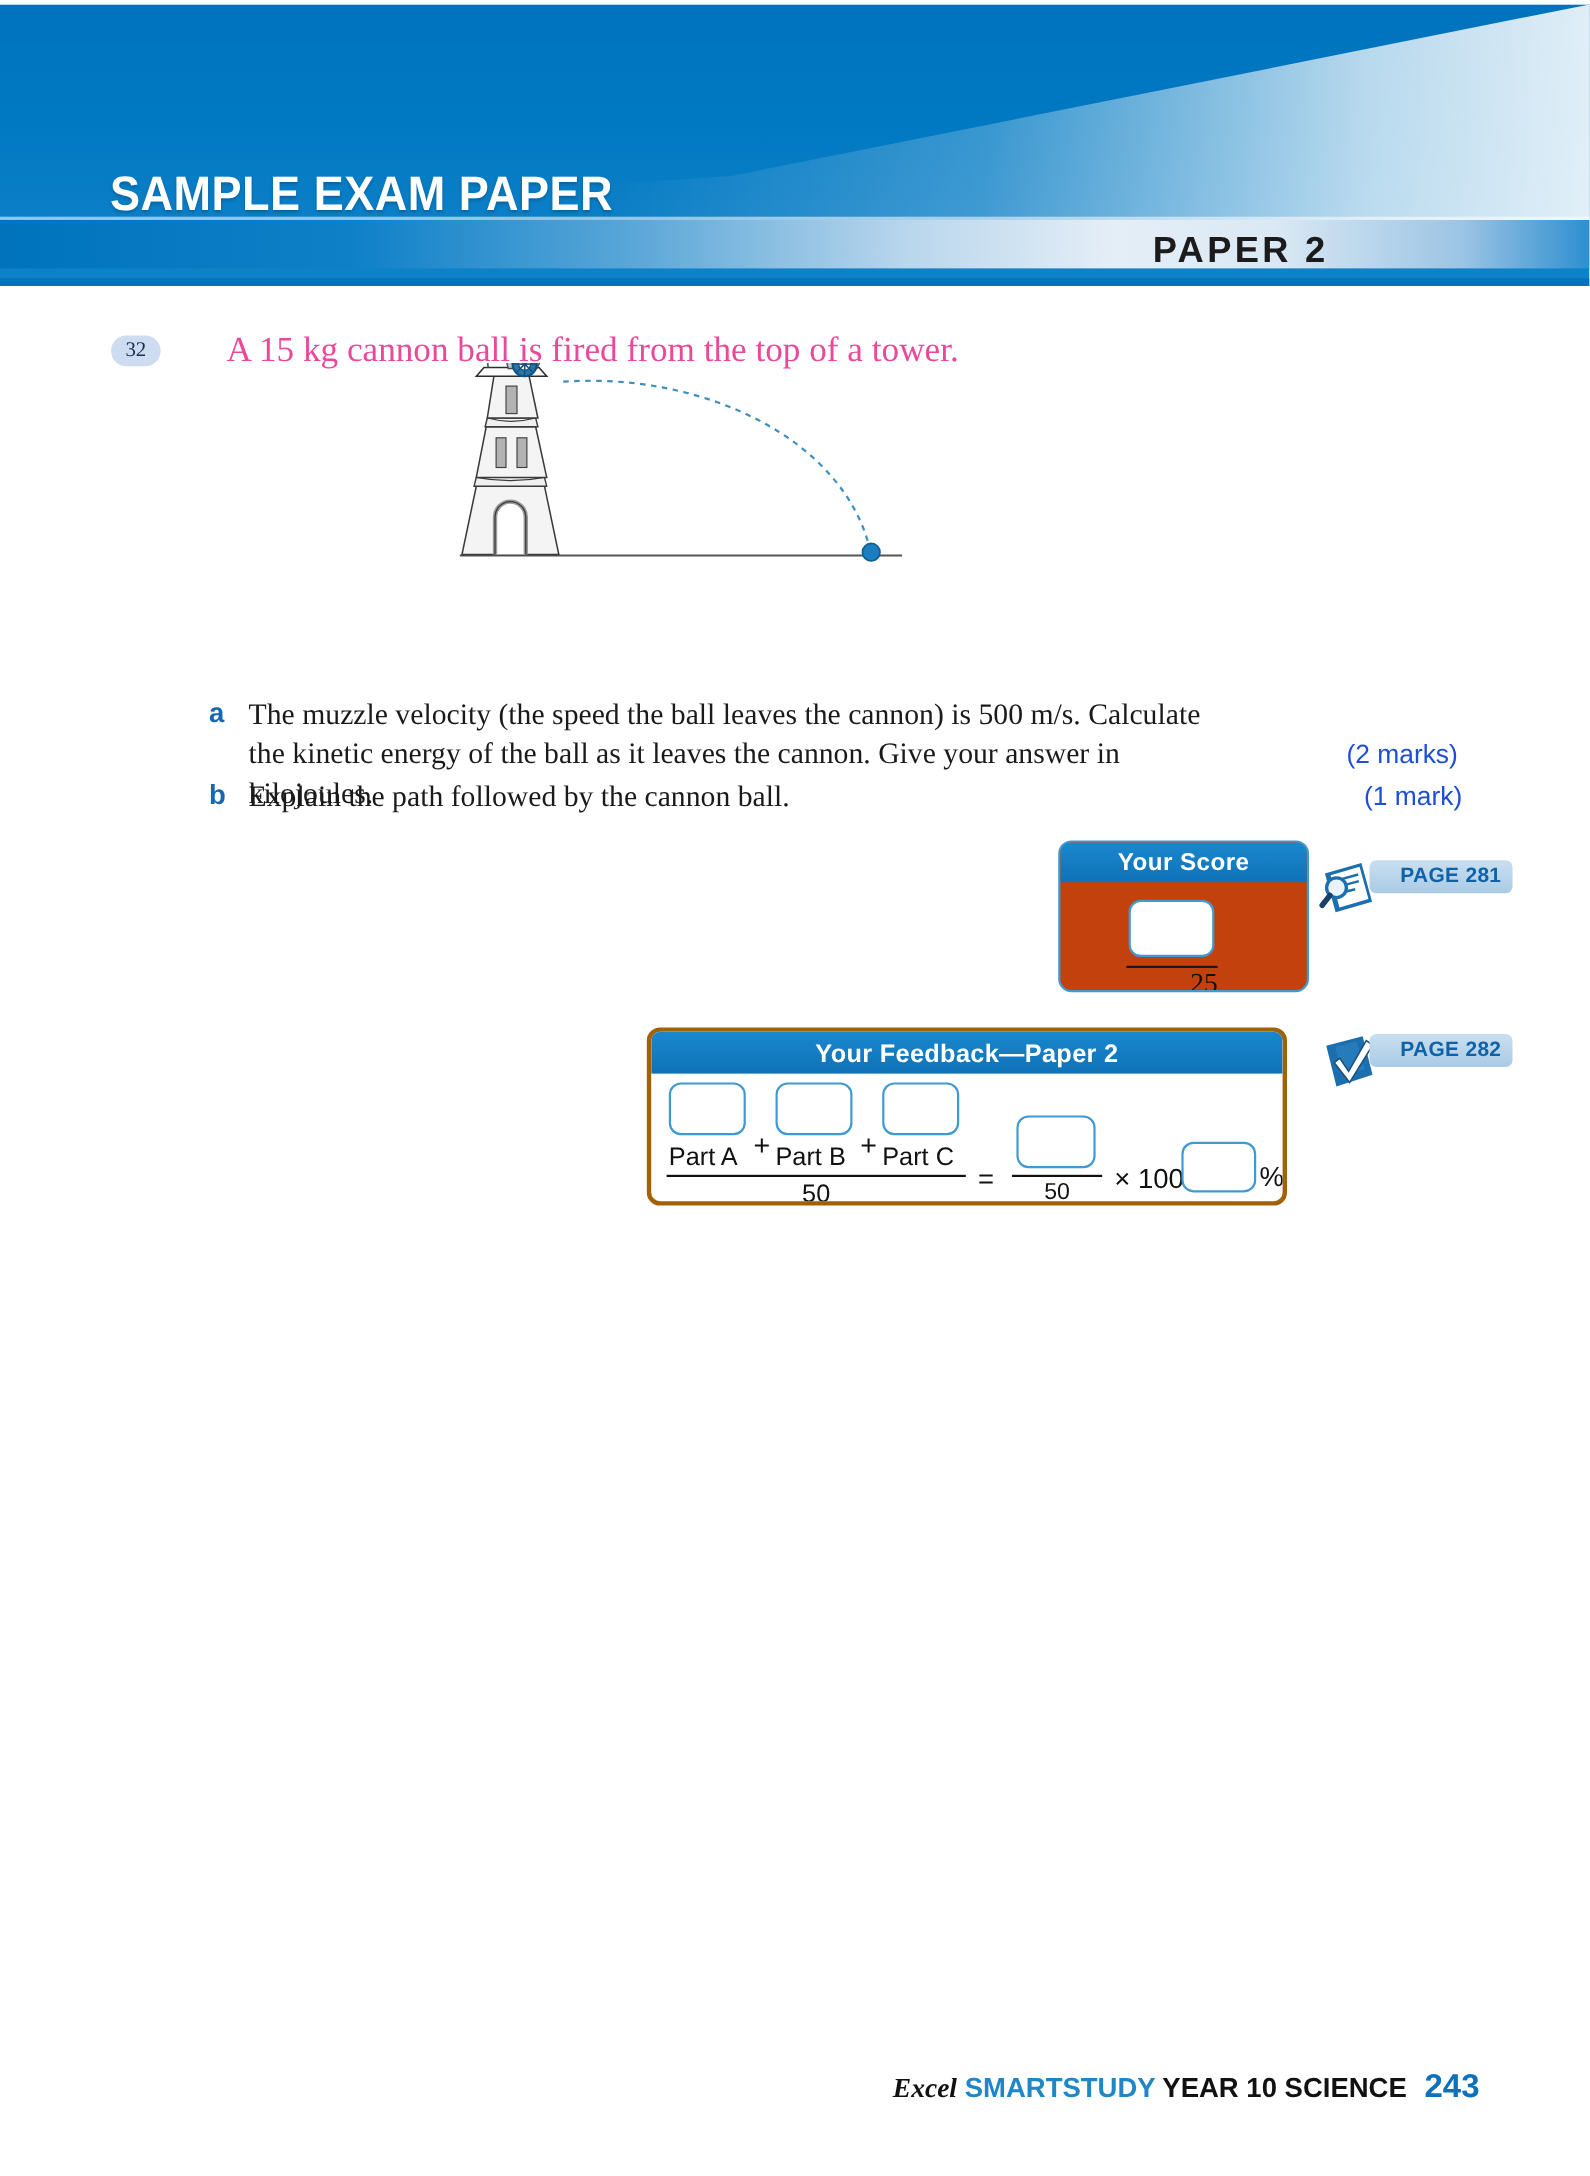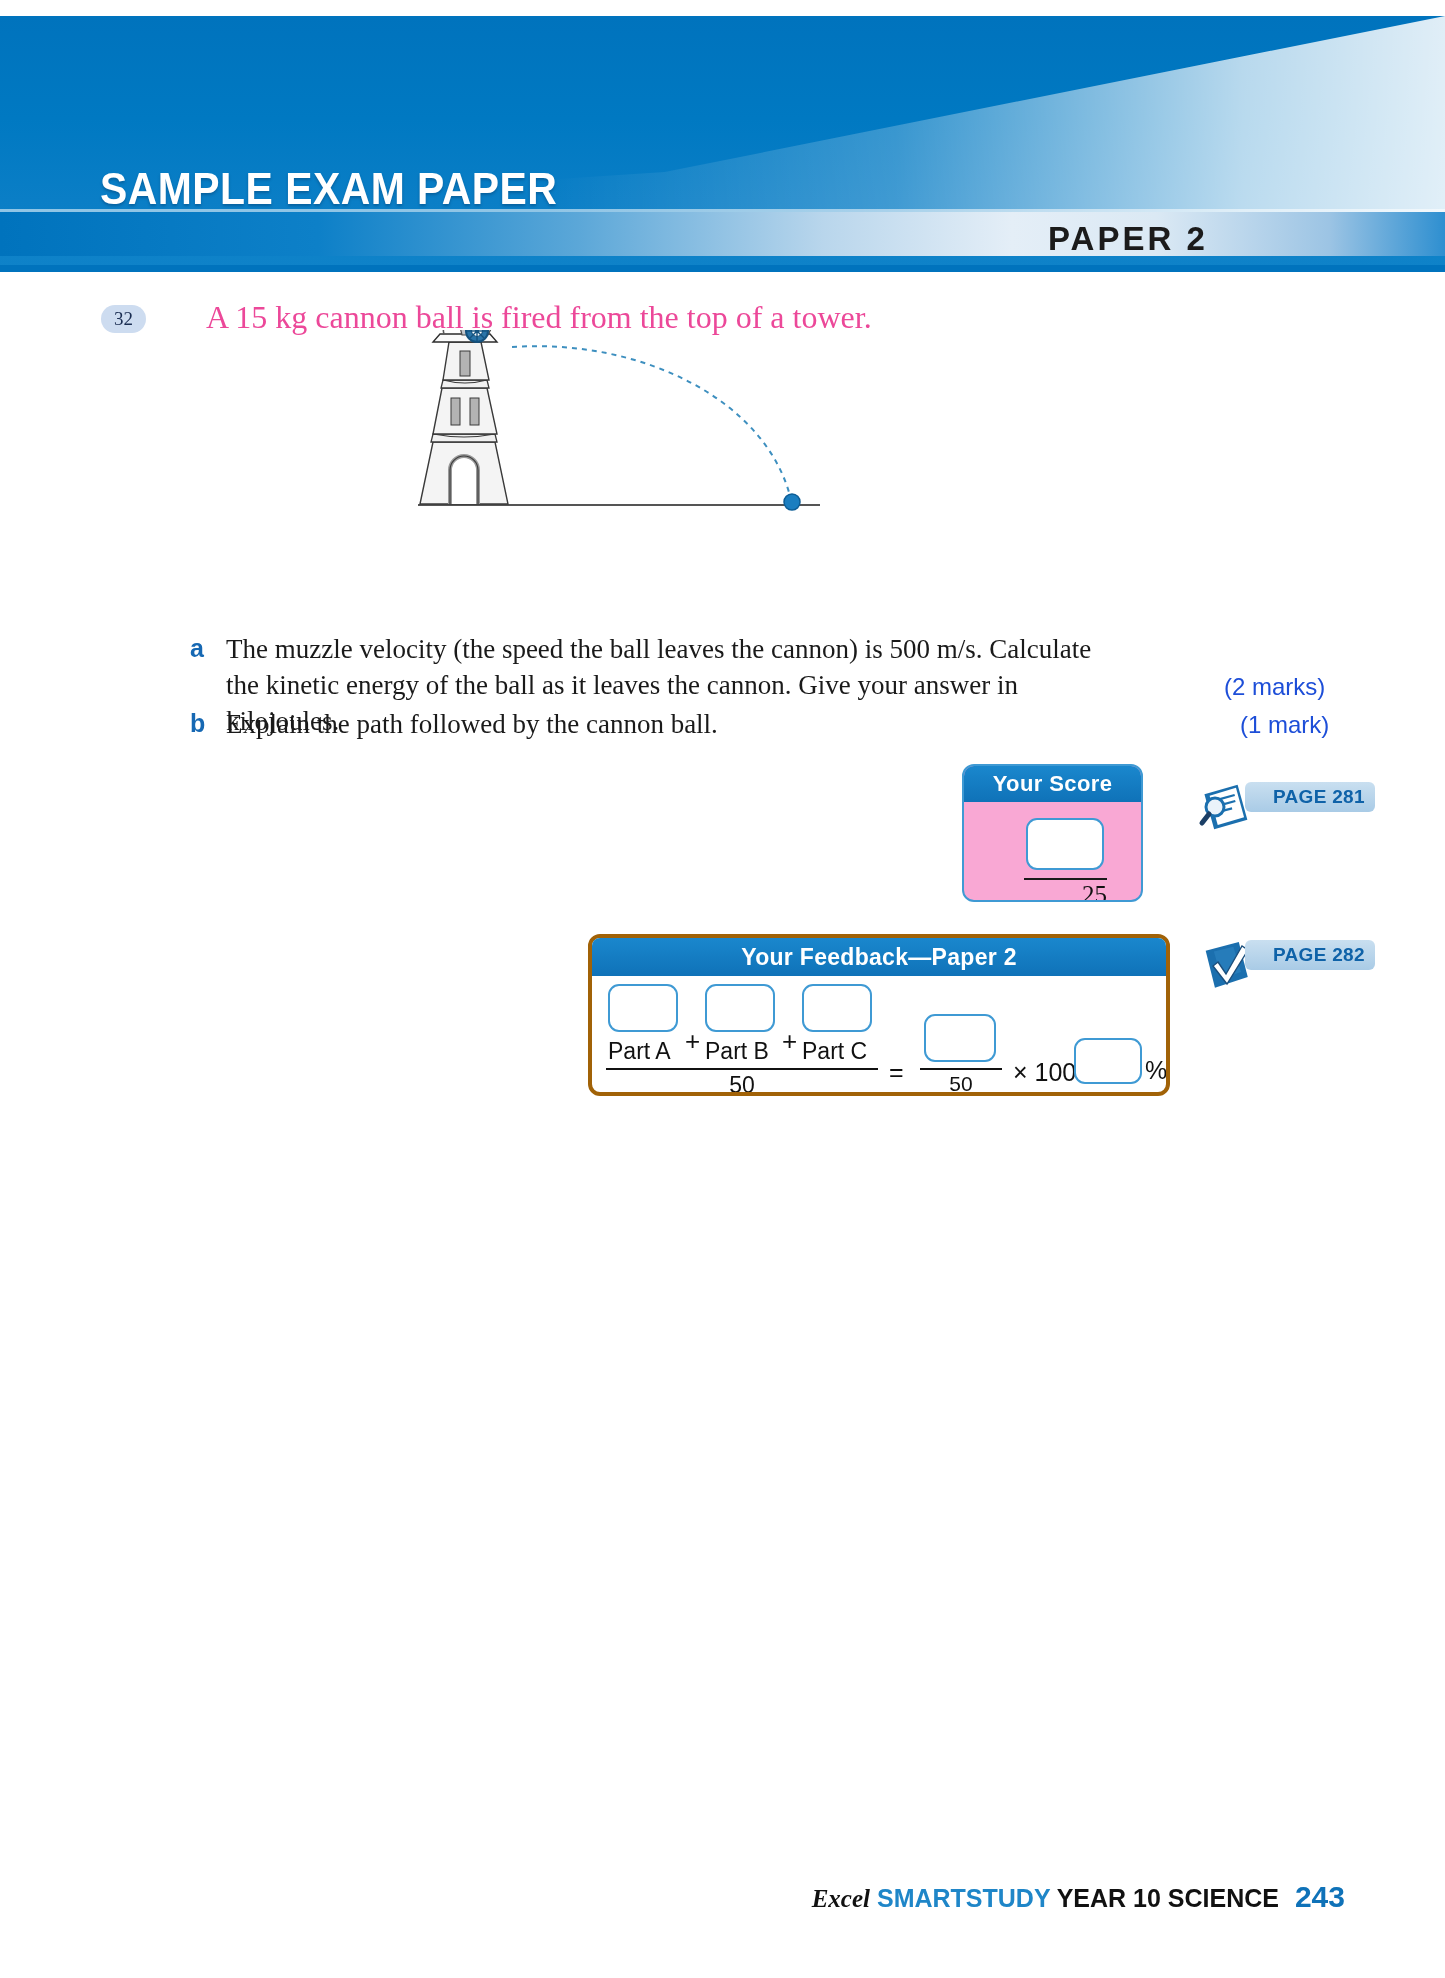--- a/index.html
+++ b/index.html
@@ -2,21 +2,21 @@
 <html><head>
 <meta charset="utf-8">
 <style>
   html,body{margin:0;padding:0;}
   body{
     width:1445px;height:1978px;background:#ffffff;
     font-family:"Liberation Serif",serif;
     position:relative;overflow:hidden;
   }
   
-  .header{position:absolute;left:0;top:16px;width:1445px;height:256px;overflow:hidden;}
+  .header{position:absolute;left:0;top:4px;width:1445px;height:256px;overflow:hidden;}
   .hdr-base{position:absolute;left:0;top:0;width:1445px;height:256px;
     background:linear-gradient(180deg,#0073bd 0%,#0079c2 40%,#0a7ec6 72%,#0f83c9 100%);}
   .hdr-wedge{position:absolute;left:0;top:0;width:1445px;height:200px;
     background:linear-gradient(90deg,rgba(255,255,255,0) 38%,rgba(255,255,255,.22) 62%,rgba(255,255,255,.72) 86%,rgba(255,255,255,.88) 100%);
     clip-path:polygon(100% 0%,100% 100%,0% 100%,46% 78%);}
   .hdr-band{position:absolute;left:0;top:196px;width:1445px;height:44px;
     background:linear-gradient(90deg,#0073bd 0%,#0d80c8 22%,#5ba7d8 40%,#b9d6ec 57%,#e4eef7 70%,#dbe9f4 80%,#9cc4e4 92%,#2e8fd0 100%);}
   .hdr-band-top{position:absolute;left:0;top:193px;width:1445px;height:3px;background:rgba(255,255,255,.55);}
   .hdr-bottomline{position:absolute;left:0;top:249px;width:1445px;height:7px;background:#0073bd;}
   .hdr-title{position:absolute;left:100px;top:148px;color:#ffffff;
@@ -31,22 +31,22 @@
     display:flex;align-items:center;justify-content:center;}
   .q-text{position:absolute;left:206px;top:299px;font-size:32px;color:#ec4899;}
   
   .illus{position:absolute;left:400px;top:330px;width:640px;height:300px;}
   
   .part{position:absolute;font-size:27px;color:#1a1a1a;line-height:1.33;}
   .part-letter{position:absolute;font-family:"Liberation Sans",sans-serif;font-weight:bold;
     font-size:25px;color:#1668b3;}
   .marks{position:absolute;font-family:"Liberation Sans",sans-serif;font-size:24px;color:#1d4ed8;}
   
-  .score-box{position:absolute;left:962px;top:764px;width:181px;height:138px;
-    border:2px solid #3f9ad4;border-radius:12px;background:#f9a8d4;box-sizing:border-box;overflow:hidden;}
+  .score-box{position:absolute;left:962px;top:764px;width:228px;height:138px;
+    border:2px solid #3f9ad4;border-radius:12px;background:#c2410c;box-sizing:border-box;overflow:hidden;}
   .score-hdr{height:36px;background:linear-gradient(180deg,#1a87cd 0%,#0f72b8 100%);
     color:#fff;font-family:"Liberation Sans",sans-serif;font-weight:bold;font-size:22px;
     display:flex;align-items:center;justify-content:center;letter-spacing:.4px;}
   .score-body{position:relative;height:100px;}
   .ansbox{border:2px solid #3f9ad4;border-radius:11px;background:#fff;box-sizing:border-box;}
   .score-ansbox{position:absolute;left:62px;top:16px;width:78px;height:52px;}
   .score-rule{position:absolute;left:60px;top:76px;width:83px;height:2px;background:#1a1a1a;}
   .score-den{position:absolute;left:60px;top:79px;width:83px;text-align:right;
     font-family:"Liberation Serif",serif;font-size:25px;color:#111;}
   

